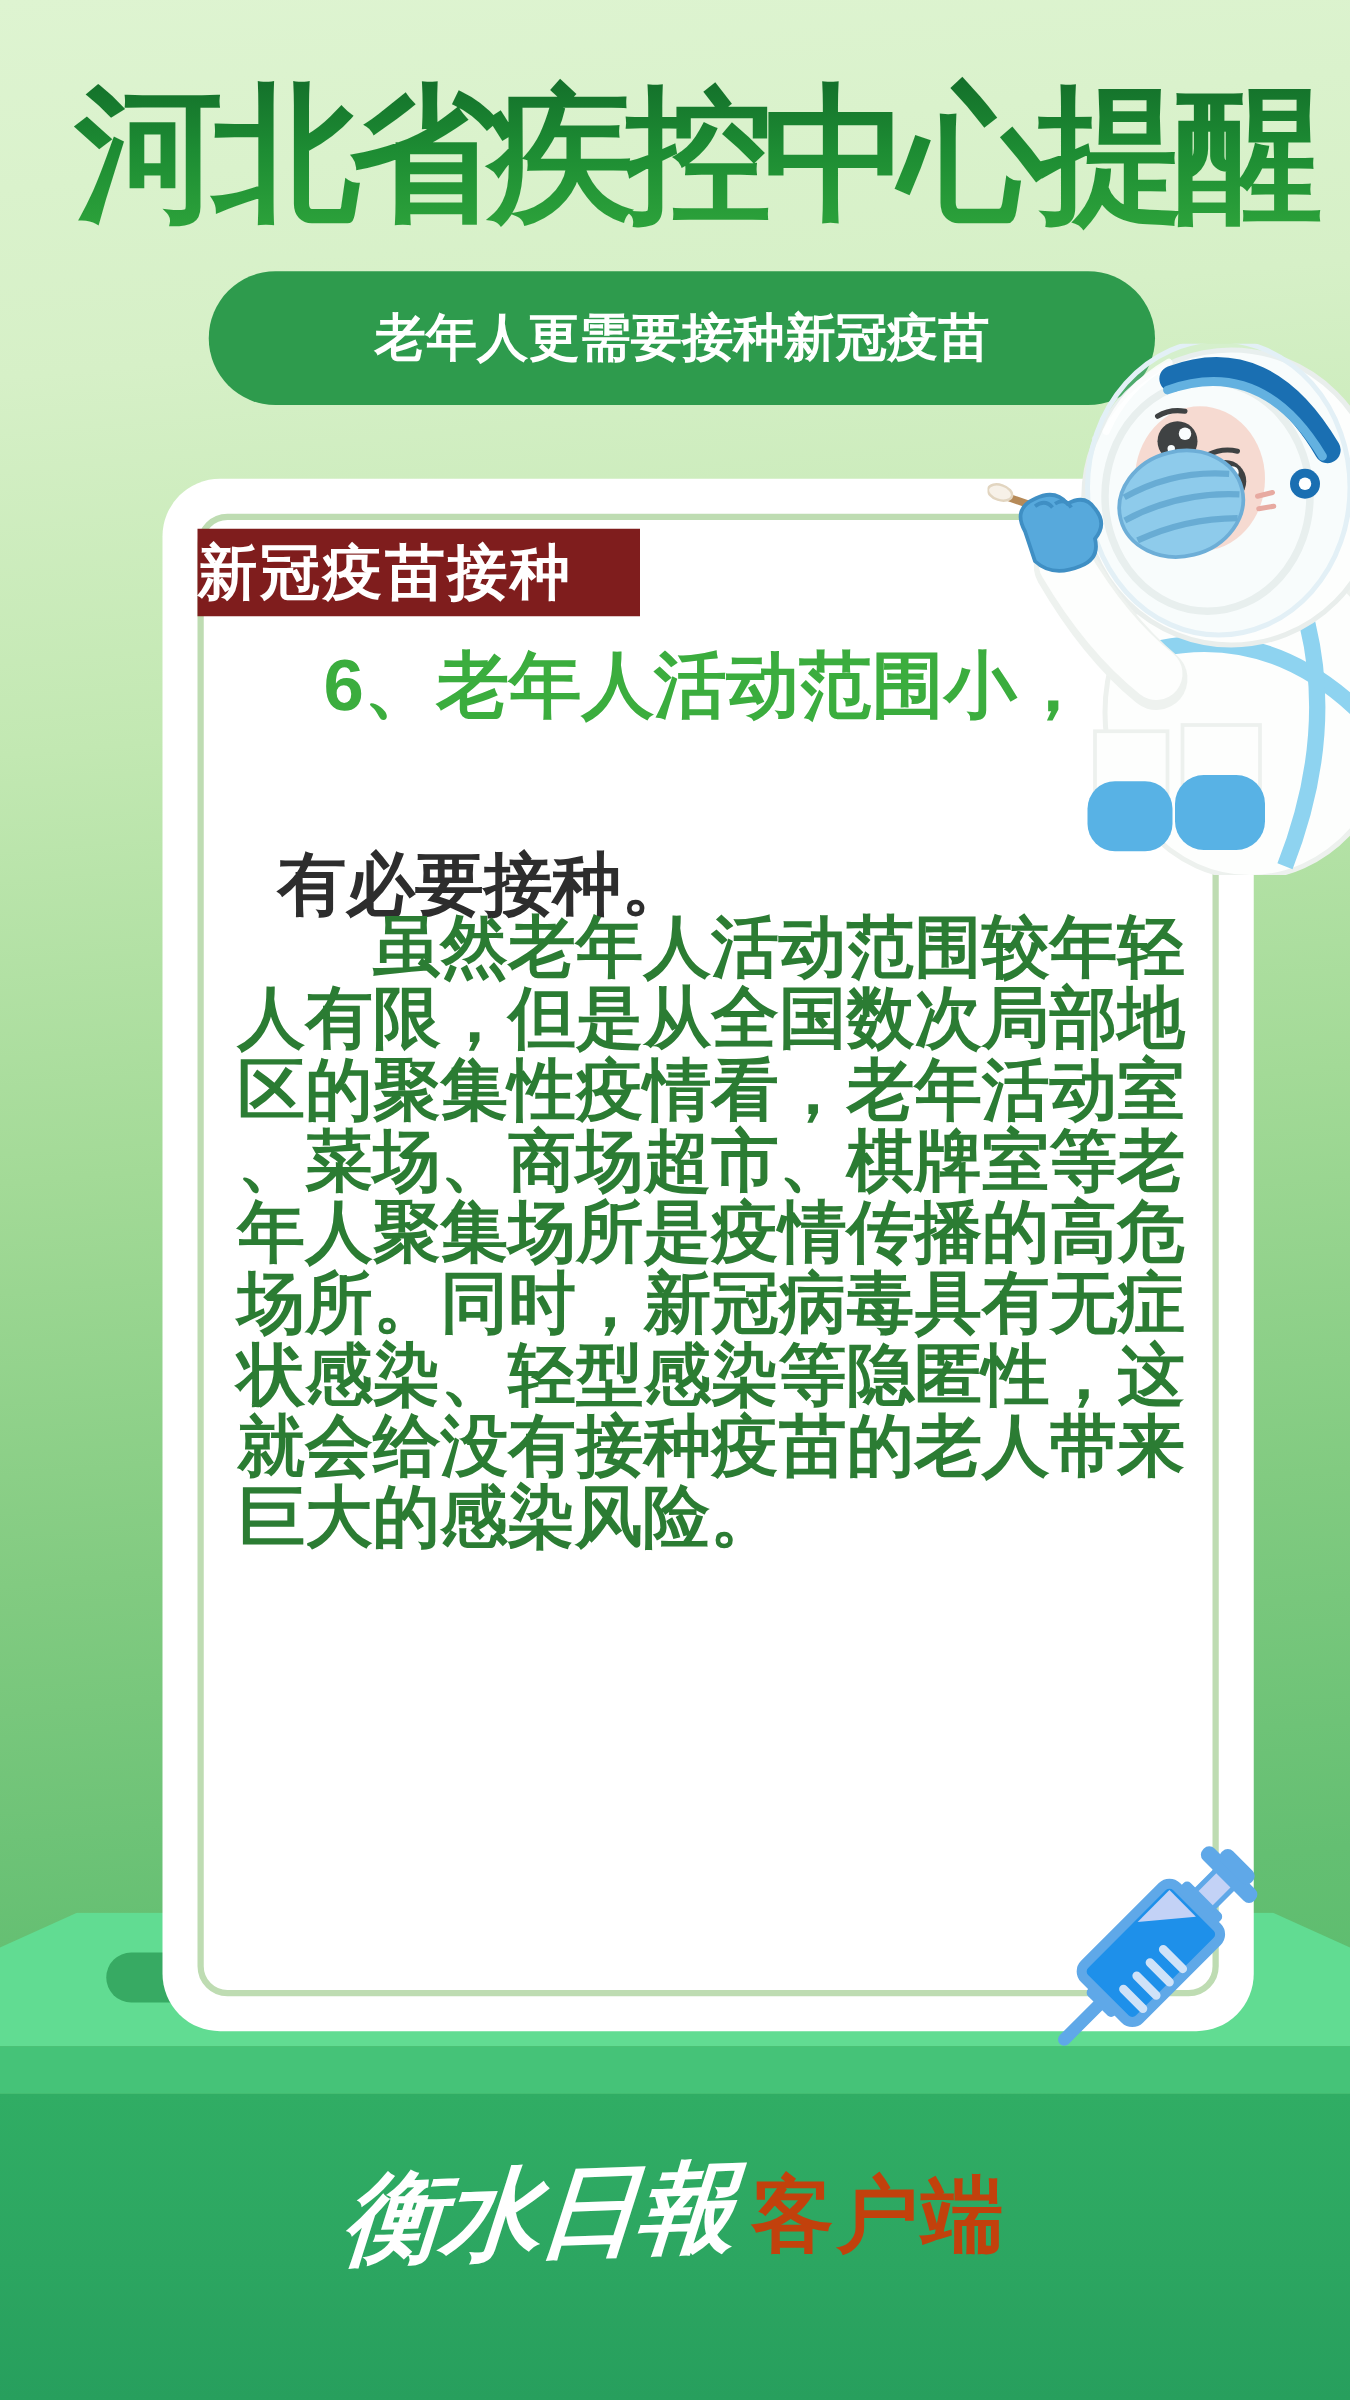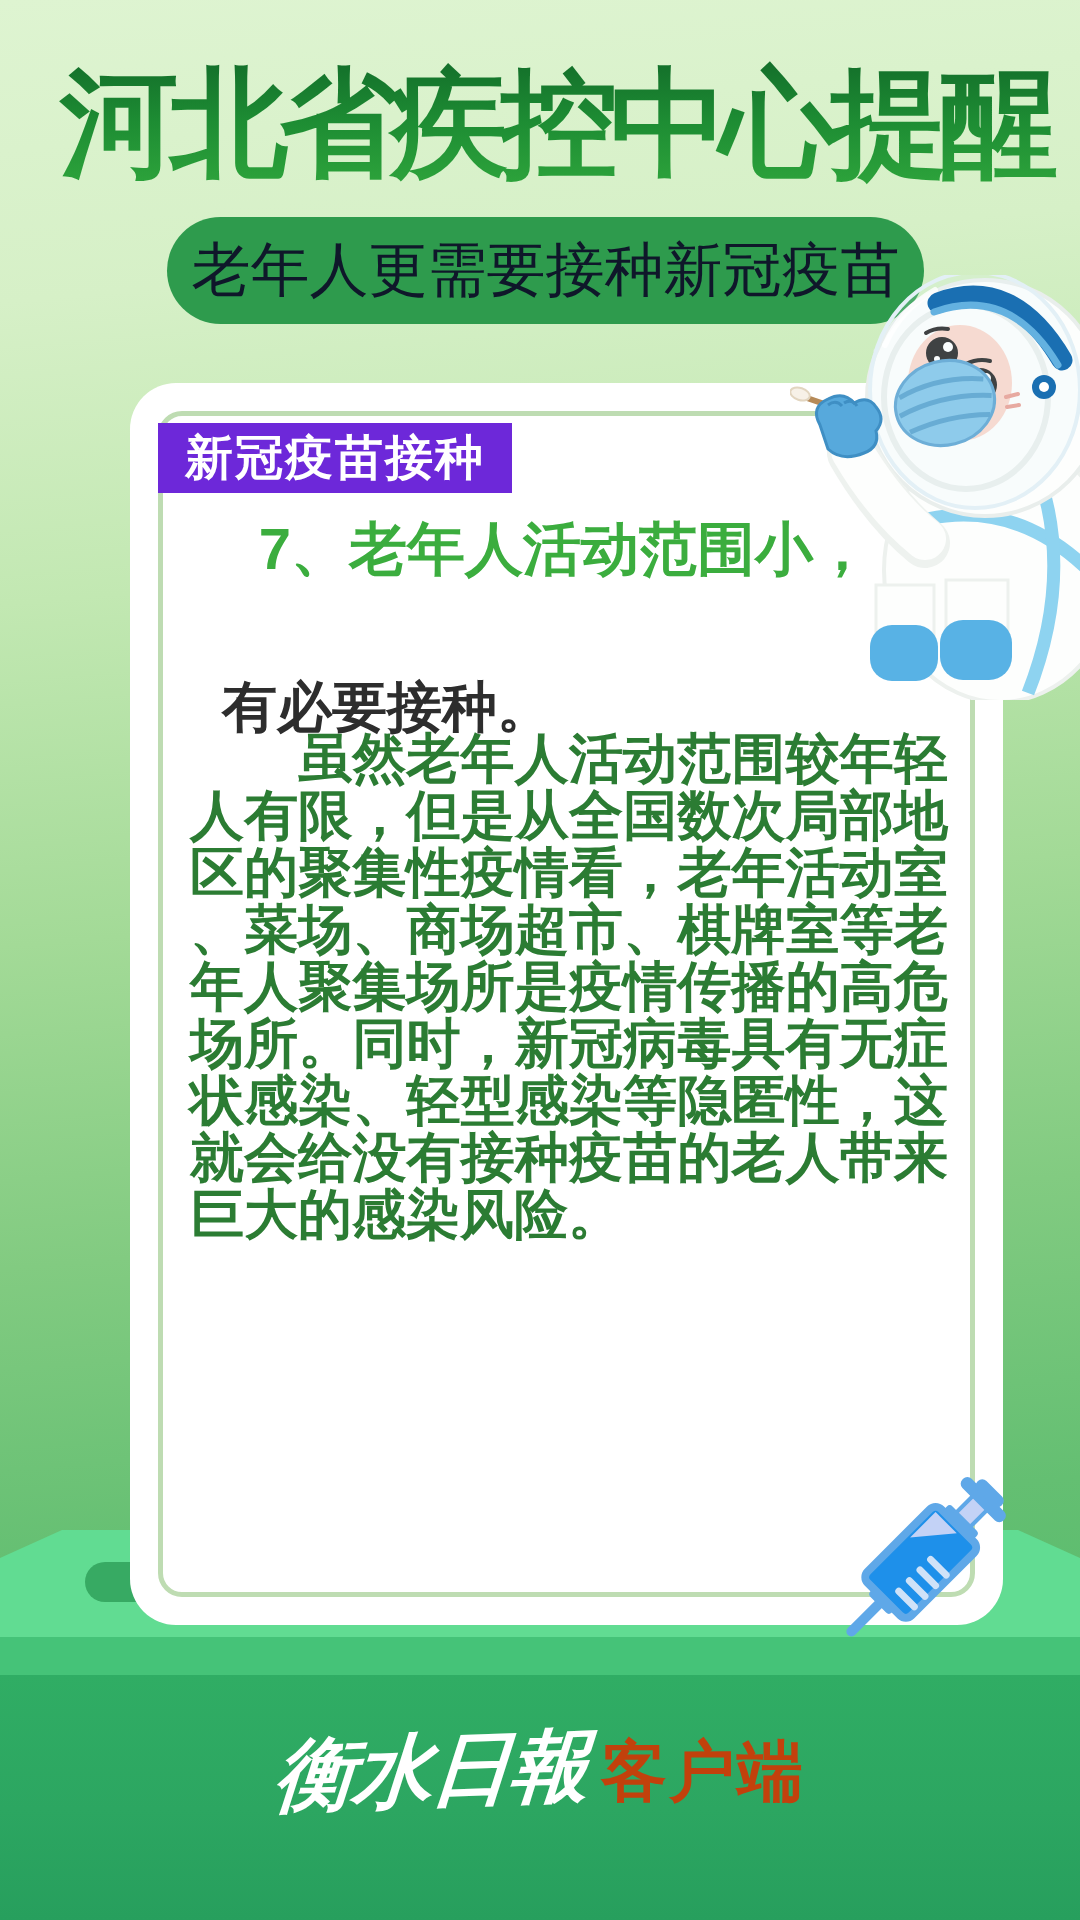--- a/index.html
+++ b/index.html
@@ -21,29 +21,29 @@
       background:linear-gradient(180deg,#30ad64 0%,#2ca661 55%,#279f5d 100%);}
 
   
   .title{position:absolute;left:0;top:38px;width:1080px;margin:15px;text-align:center;
       font-family:"DejaVu Serif","Liberation Serif",serif;font-weight:bold;
       font-size:118px;line-height:140px;letter-spacing:-8px;color:#1d8c33;
       background:linear-gradient(180deg,#126b29 0%,#1d8c33 48%,#2fa63c 100%);
       -webkit-background-clip:text;background-clip:text;-webkit-text-fill-color:transparent;}
   .subtitle-pill{position:absolute;left:167px;top:217px;width:757px;height:107px;
       border-radius:54px;background:#2e9b4d;display:flex;align-items:center;justify-content:center;}
-  .subtitle-pill span{color:#0f172a;font-weight:normal;font-size:59px;letter-spacing:0px;}
+  .subtitle-pill span{color:#ffffff;font-weight:bold;font-size:41px;letter-spacing:0px;}
 
   
   .card{position:absolute;left:130px;top:383px;width:873px;height:1242px;
       background:#ffffff;border-radius:46px;}
   .card-border{position:absolute;left:28px;top:28px;right:28px;bottom:28px;
       border:5px solid #bedcb2;border-radius:24px;pointer-events:none;}
-  .tag{position:absolute;left:28px;top:40px;width:354px;height:70px;background:#6d28d9;
-      display:flex;align-items:center;justify-content:center;}
+  .tag{position:absolute;left:28px;top:40px;width:354px;height:70px;background:#7f1d1d;
+      display:flex;align-items:center;justify-content:flex-start;}
   .tag span{color:#ffffff;font-weight:bold;font-size:48px;letter-spacing:2px;}
   .question{position:absolute;left:40px;top:130px;width:790px;text-align:center;
       color:#3bad3e;font-weight:bold;font-size:58px;line-height:72px;}
   .answer-lead{position:absolute;left:92px;top:294px;
       color:#2d2d2d;font-weight:bold;font-size:55px;line-height:60px;}
   .body-text{position:absolute;left:60px;top:347px;width:758px;}
   .para{margin:0;color:#2b7c33;font-weight:bold;font-size:54px;line-height:57px;
       text-align:justify;text-indent:108px;word-break:break-all;line-break:anywhere;}
 
   
@@ -75,21 +75,21 @@
   <div class="subtitle-pill">
     <span>老年人更需要接种新冠疫苗</span>
   </div>
 
   <div class="card">
     <div class="card-border"></div>
     <div class="tag">
       <span>新冠疫苗接种</span>
     </div>
     <div class="question">
-      <div>7、老年人活动范围小，</div>
+      <div>6、老年人活动范围小，</div>
     </div>
     <div class="answer-lead">有必要接种。</div>
     <div class="body-text">
       <p class="para">虽然老年人活动范围较年轻人有限，但是从全国数次局部地区的聚集性疫情看，老年活动室、菜场、商场超市、棋牌室等老年人聚集场所是疫情传播的高危场所。同时，新冠病毒具有无症状感染、轻型感染等隐匿性，这就会给没有接种疫苗的老人带来巨大的感染风险。</p>
     </div>
   </div>
 
   <svg class="worker" viewBox="0 0 290 425" width="290" height="425">
 
     <path d="M86 76 L103 71" stroke="#dfeee0" stroke-width="5" stroke-linecap="round" fill="none"></path>

